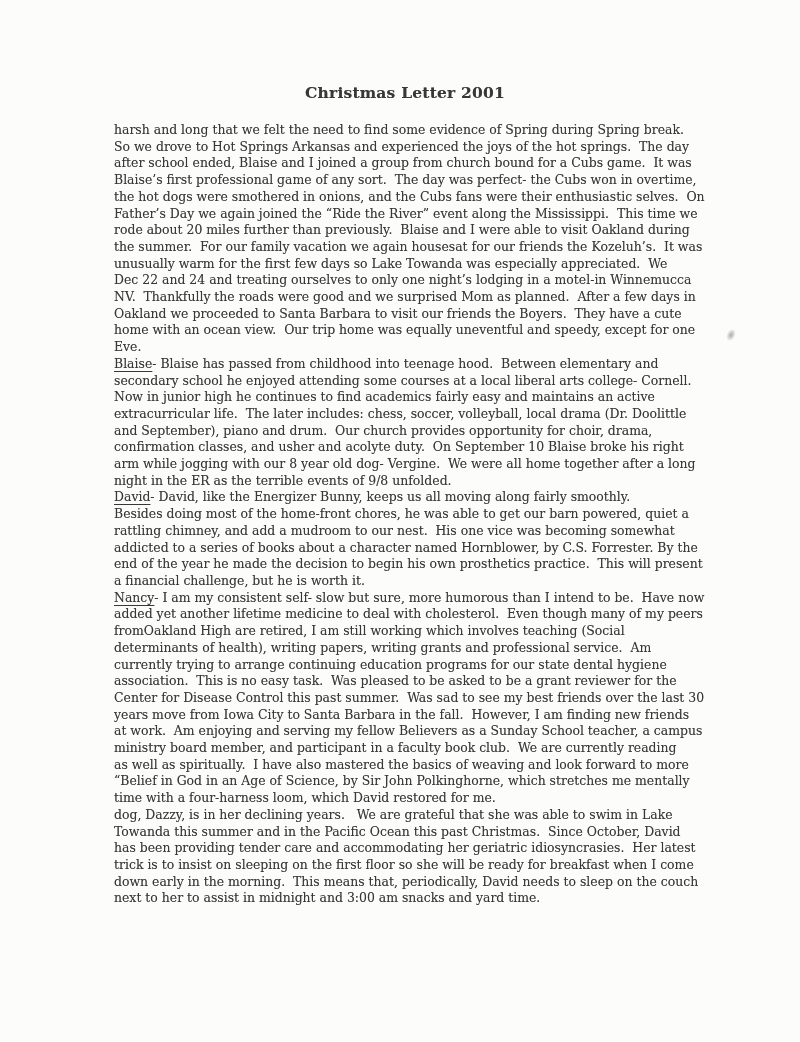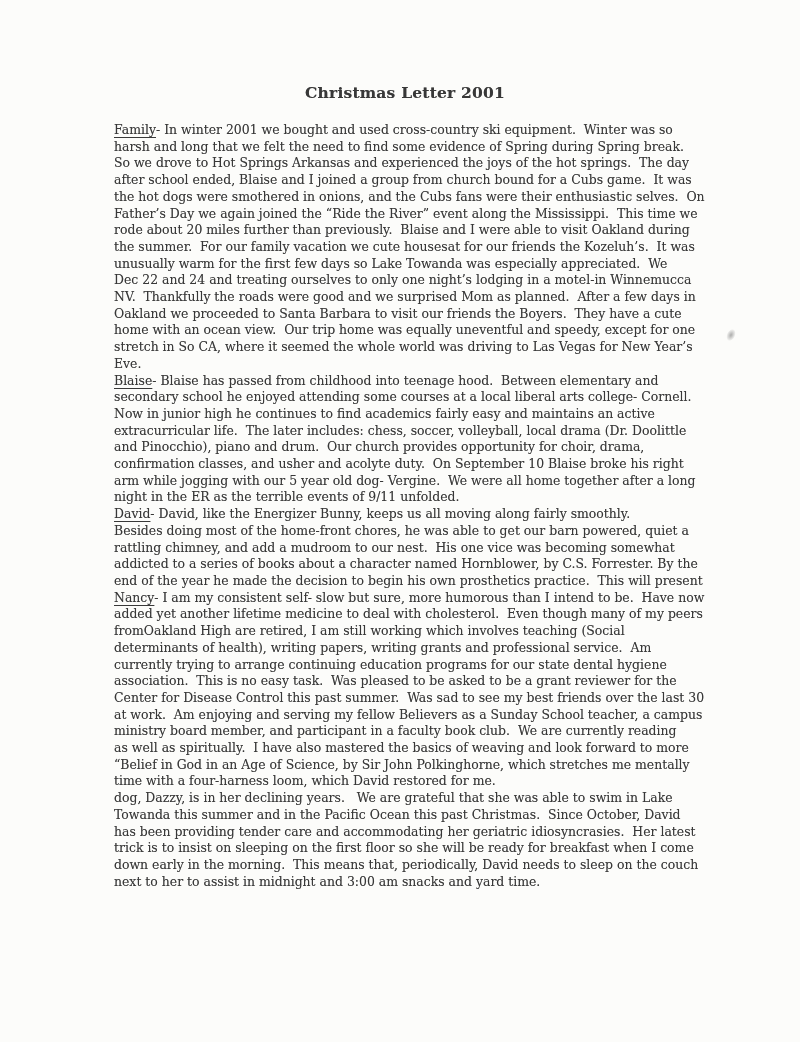--- a/index.html
+++ b/index.html
@@ -64,61 +64,62 @@
   }
 </style>
 </head>
 <body>
 
 <div class="page">
   <div class="content">
     <h1 class="title">Christmas Letter 2001</h1>
     <div>
         <div class="section">
-          <div class="line"><span class="heading">Family</span>- In winter 2001 we bought and used cross-country ski equipment.  Winter was so</div>
           <div class="line">harsh and long that we felt the need to find some evidence of Spring during Spring break.</div>
           <div class="line">So we drove to Hot Springs Arkansas and experienced the joys of the hot springs.  The day</div>
           <div class="line">after school ended, Blaise and I joined a group from church bound for a Cubs game.  It was</div>
+          <div class="line">Blaise’s first professional game of any sort.  The day was perfect- the Cubs won in overtime,</div>
           <div class="line">the hot dogs were smothered in onions, and the Cubs fans were their enthusiastic selves.  On</div>
           <div class="line">Father’s Day we again joined the “Ride the River” event along the Mississippi.  This time we</div>
           <div class="line">rode about 20 miles further than previously.  Blaise and I were able to visit Oakland during</div>
-          <div class="line">the summer.  For our family vacation we cute housesat for our friends the Kozeluh’s.  It was</div>
+          <div class="line">the summer.  For our family vacation we again housesat for our friends the Kozeluh’s.  It was</div>
           <div class="line">unusually warm for the first few days so Lake Towanda was especially appreciated.  We</div>
           <div class="line">Dec 22 and 24 and treating ourselves to only one night’s lodging in a motel-in Winnemucca</div>
           <div class="line">NV.  Thankfully the roads were good and we surprised Mom as planned.  After a few days in</div>
           <div class="line">Oakland we proceeded to Santa Barbara to visit our friends the Boyers.  They have a cute</div>
           <div class="line">home with an ocean view.  Our trip home was equally uneventful and speedy, except for one</div>
-          <div class="line">stretch in So CA, where it seemed the whole world was driving to Las Vegas for New Year’s</div>
           <div class="line">Eve.</div>
         </div>
         <div class="section">
           <div class="line"><span class="heading">Blaise</span>- Blaise has passed from childhood into teenage hood.  Between elementary and</div>
           <div class="line">secondary school he enjoyed attending some courses at a local liberal arts college- Cornell.</div>
           <div class="line">Now in junior high he continues to find academics fairly easy and maintains an active</div>
           <div class="line">extracurricular life.  The later includes: chess, soccer, volleyball, local drama (Dr. Doolittle</div>
-          <div class="line">and Pinocchio), piano and drum.  Our church provides opportunity for choir, drama,</div>
+          <div class="line">and September), piano and drum.  Our church provides opportunity for choir, drama,</div>
           <div class="line">confirmation classes, and usher and acolyte duty.  On September 10 Blaise broke his right</div>
-          <div class="line">arm while jogging with our 5 year old dog- Vergine.  We were all home together after a long</div>
-          <div class="line">night in the ER as the terrible events of 9/11 unfolded.</div>
+          <div class="line">arm while jogging with our 8 year old dog- Vergine.  We were all home together after a long</div>
+          <div class="line">night in the ER as the terrible events of 9/8 unfolded.</div>
         </div>
         <div class="section">
           <div class="line"><span class="heading">David</span>- David, like the Energizer Bunny, keeps us all moving along fairly smoothly.</div>
           <div class="line">Besides doing most of the home-front chores, he was able to get our barn powered, quiet a</div>
           <div class="line">rattling chimney, and add a mudroom to our nest.  His one vice was becoming somewhat</div>
           <div class="line">addicted to a series of books about a character named Hornblower, by C.S. Forrester. By the</div>
           <div class="line">end of the year he made the decision to begin his own prosthetics practice.  This will present</div>
+          <div class="line">a financial challenge, but he is worth it.</div>
         </div>
         <div class="section">
           <div class="line"><span class="heading">Nancy</span>- I am my consistent self- slow but sure, more humorous than I intend to be.  Have now</div>
           <div class="line">added yet another lifetime medicine to deal with cholesterol.  Even though many of my peers</div>
           <div class="line">fromOakland High are retired, I am still working which involves teaching (Social</div>
           <div class="line">determinants of health), writing papers, writing grants and professional service.  Am</div>
           <div class="line">currently trying to arrange continuing education programs for our state dental hygiene</div>
           <div class="line">association.  This is no easy task.  Was pleased to be asked to be a grant reviewer for the</div>
           <div class="line">Center for Disease Control this past summer.  Was sad to see my best friends over the last 30</div>
+          <div class="line">years move from Iowa City to Santa Barbara in the fall.  However, I am finding new friends</div>
           <div class="line">at work.  Am enjoying and serving my fellow Believers as a Sunday School teacher, a campus</div>
           <div class="line">ministry board member, and participant in a faculty book club.  We are currently reading</div>
           <div class="line">as well as spiritually.  I have also mastered the basics of weaving and look forward to more</div>
           <div class="line">“Belief in God in an Age of Science, by Sir John Polkinghorne, which stretches me mentally</div>
           <div class="line">time with a four-harness loom, which David restored for me.</div>
         </div>
         <div class="section">
           <div class="line">dog, Dazzy, is in her declining years.   We are grateful that she was able to swim in Lake</div>
           <div class="line">Towanda this summer and in the Pacific Ocean this past Christmas.  Since October, David</div>
           <div class="line">has been providing tender care and accommodating her geriatric idiosyncrasies.  Her latest</div>

